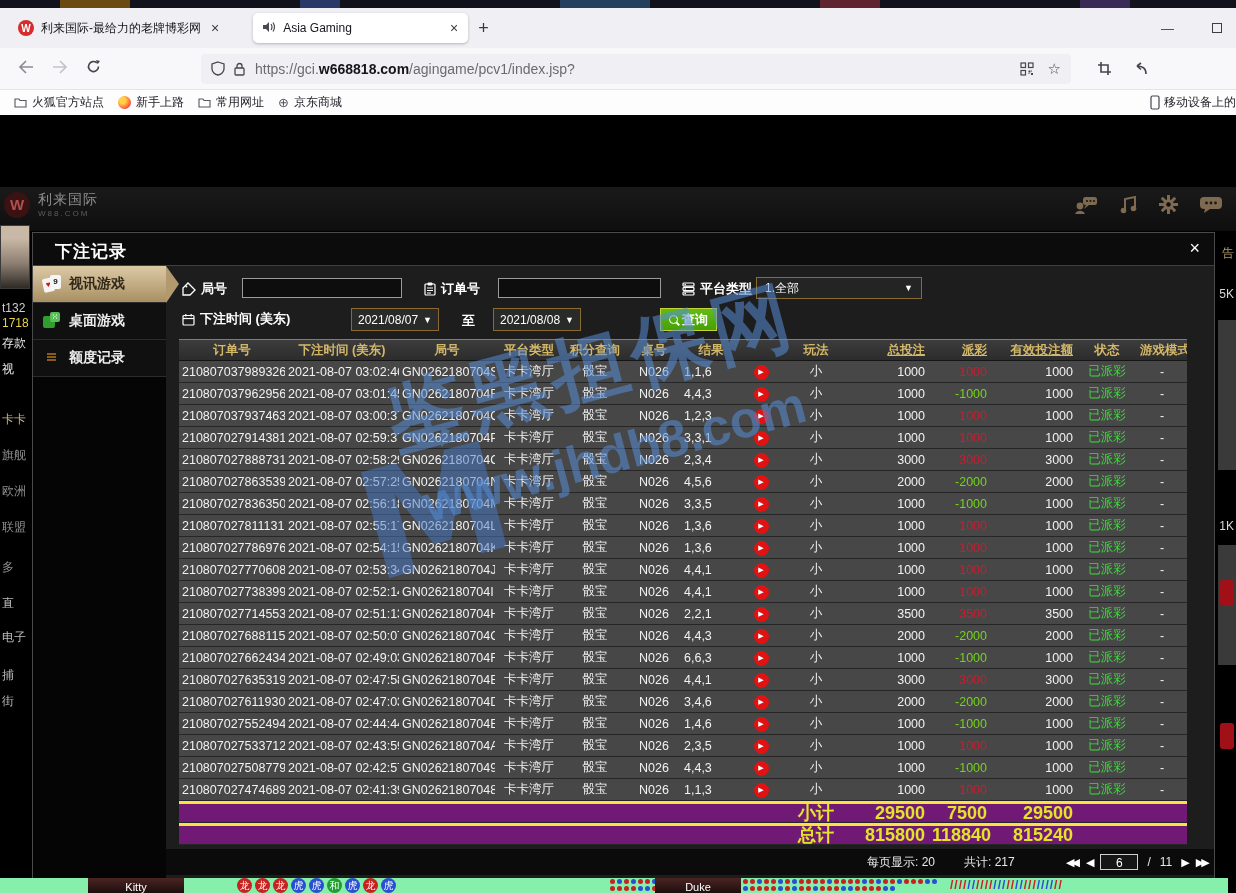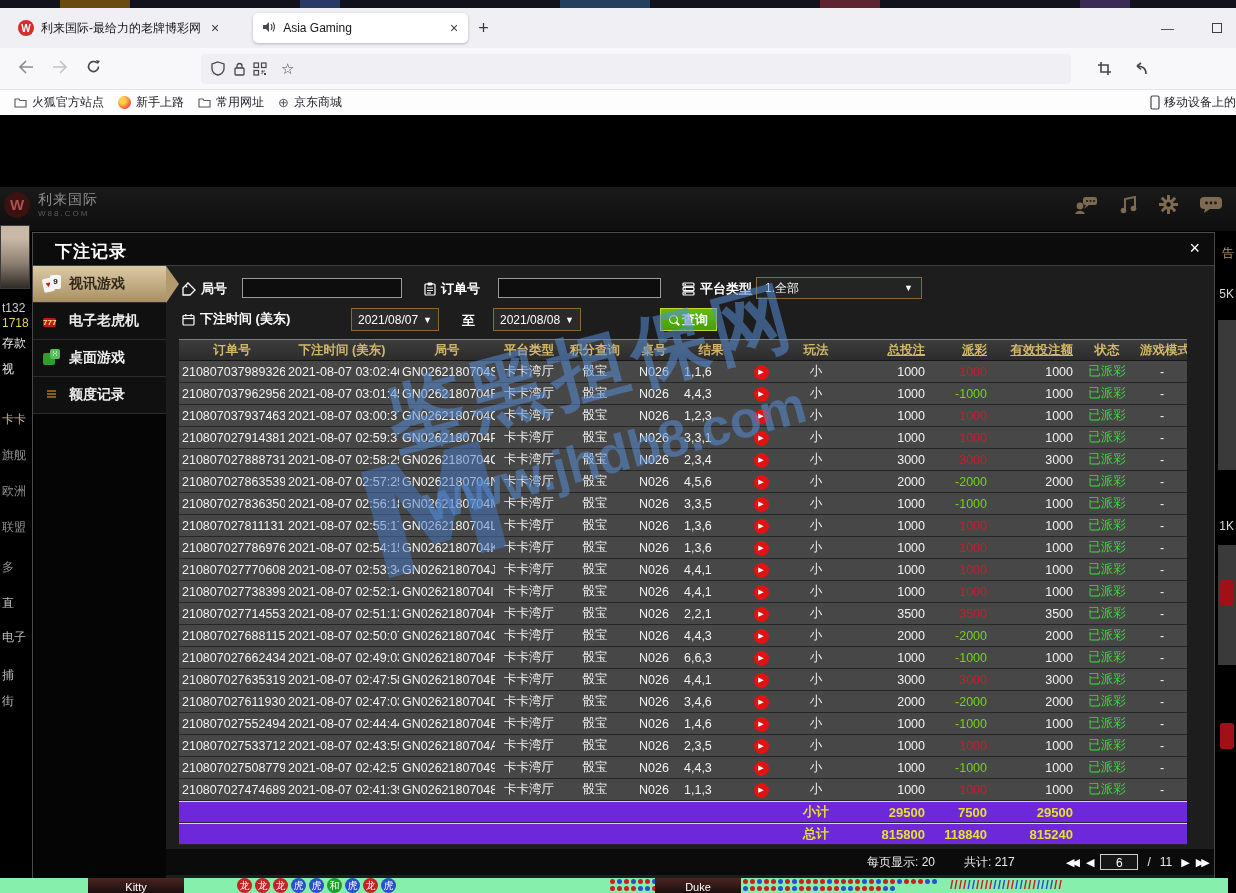--- a/index.html
+++ b/index.html
@@ -130,22 +130,22 @@
     color:#d4b869; font-size:12.5px; font-weight:bold; }
   .thead .cell { text-align:center; }
   .thead .cell.num { text-align:right; padding-right:4px;text-decoration:underline; }
   .tbody .trow { background:#474747; border-bottom:1px solid #262626; color:#f2f2f2; font-size:12.5px; }
   .cell { overflow:hidden; white-space:nowrap; padding:0 3px; }
   .c-left { text-align:left; } .c-center { text-align:center; } .c-right { text-align:right; padding-right:4px; }
   .playbtn { width:15px; height:15px; border-radius:50%; background:#e11212; color:#fff; font-size:7px;
     display:inline-flex; align-items:center; justify-content:center; cursor:pointer; }
   .pay-pos { color:#d01a30; } .pay-neg { color:#72d41c; }
   .st-paid { color:#3fd83f; }
-  .trow.totals { background:#6d28d9; border-top:1px solid #fde047; border-bottom:1px solid #262626;
-    color:#e3e329; font-weight:bold; font-size:13px; }
+  .trow.totals { background:#701a75; border-top:3px solid #fde047; border-bottom:1px solid #262626;
+    color:#e3e329; font-weight:bold; font-size:18px; }
 
   
   .pager { position:absolute; left:0; bottom:3px; width:100%; height:26px; background:#0b0b0b;
     display:flex; align-items:center; color:#e8e8e8; font-size:12px; }
   .pg-per { position:absolute; left:657px;margin-left:44px; } .pg-count { position:absolute; left:798px; }
   .pg-nav { position:absolute; left:900px; display:flex; align-items:center; gap:9px; }
   .pg-arrow { letter-spacing:-3px; cursor:pointer; font-size:11px; color:#fff; }
   .pg-input { width:38px; height:16px; border:1px solid #cfcfcf; background:#161616; color:#fff;
     text-align:center; font-size:12px; line-height:16px; }
 
@@ -227,20 +227,21 @@
           <polygon points="10,1 14,2 11.6,5.2" fill="#45454c"></polygon>
         </svg></span>
     <div class="urlbox">
       <svg width="14" height="15" viewBox="0 0 14 15">
           <path d="M7 1 L13 3 V8 C13 11 10 13.5 7 14 C4 13.5 1 11 1 8 V3 Z" stroke="#45454c" stroke-width="1.3" fill="none"></path>
         </svg>
       <svg width="11" height="14" viewBox="0 0 11 14" style="margin-left:9px;">
           <rect x="1" y="6" width="9" height="7" rx="1" stroke="#45454c" stroke-width="1.3" fill="none"></rect>
           <path d="M3 6 V4 a2.5 2.5 0 0 1 5 0 V6" stroke="#45454c" stroke-width="1.3" fill="none"></path>
         </svg>
+      <span class="urltext"><span>https://gci.</span><b>w668818.com</b><span>/agingame/pcv1/index.jsp?</span></span>
       <span class="url-right">
         <svg width="14" height="14" viewBox="0 0 14 14">
             <g fill="none" stroke="#45454c" stroke-width="1.2">
               <rect x="1" y="1" width="4.5" height="4.5"></rect>
               <rect x="8.5" y="1" width="4.5" height="4.5"></rect>
               <rect x="1" y="8.5" width="4.5" height="4.5"></rect>
             </g>
             <g fill="#45454c">
               <rect x="8.5" y="8.5" width="2" height="2"></rect>
               <rect x="11" y="11" width="2" height="2"></rect>
@@ -484,24 +485,20 @@
         <span class="modal-close">×</span>
       </div>
       <div class="modal-body">
         <div class="msidebar" id="msidebar">
             <div class="mitem active">
               <span class="micon icon-cards">
                 <span class="card red">♥</span>
                 <span class="card blk">9</span>
               </span>
               <span>视讯游戏</span>
-            </div>
-            <div class="mitem">
-              <span class="micon"><span class="icon-slot">777</span></span>
-              <span>电子老虎机</span>
             </div>
             <div class="mitem">
               <span class="micon icon-tgame">
                 <span class="g1"></span>
                 <span class="g2">⁙</span>
               </span>
               <span>桌面游戏</span>
             </div>
             <div class="mitem">
               <span class="micon"><span class="icon-doc"></span></span>

